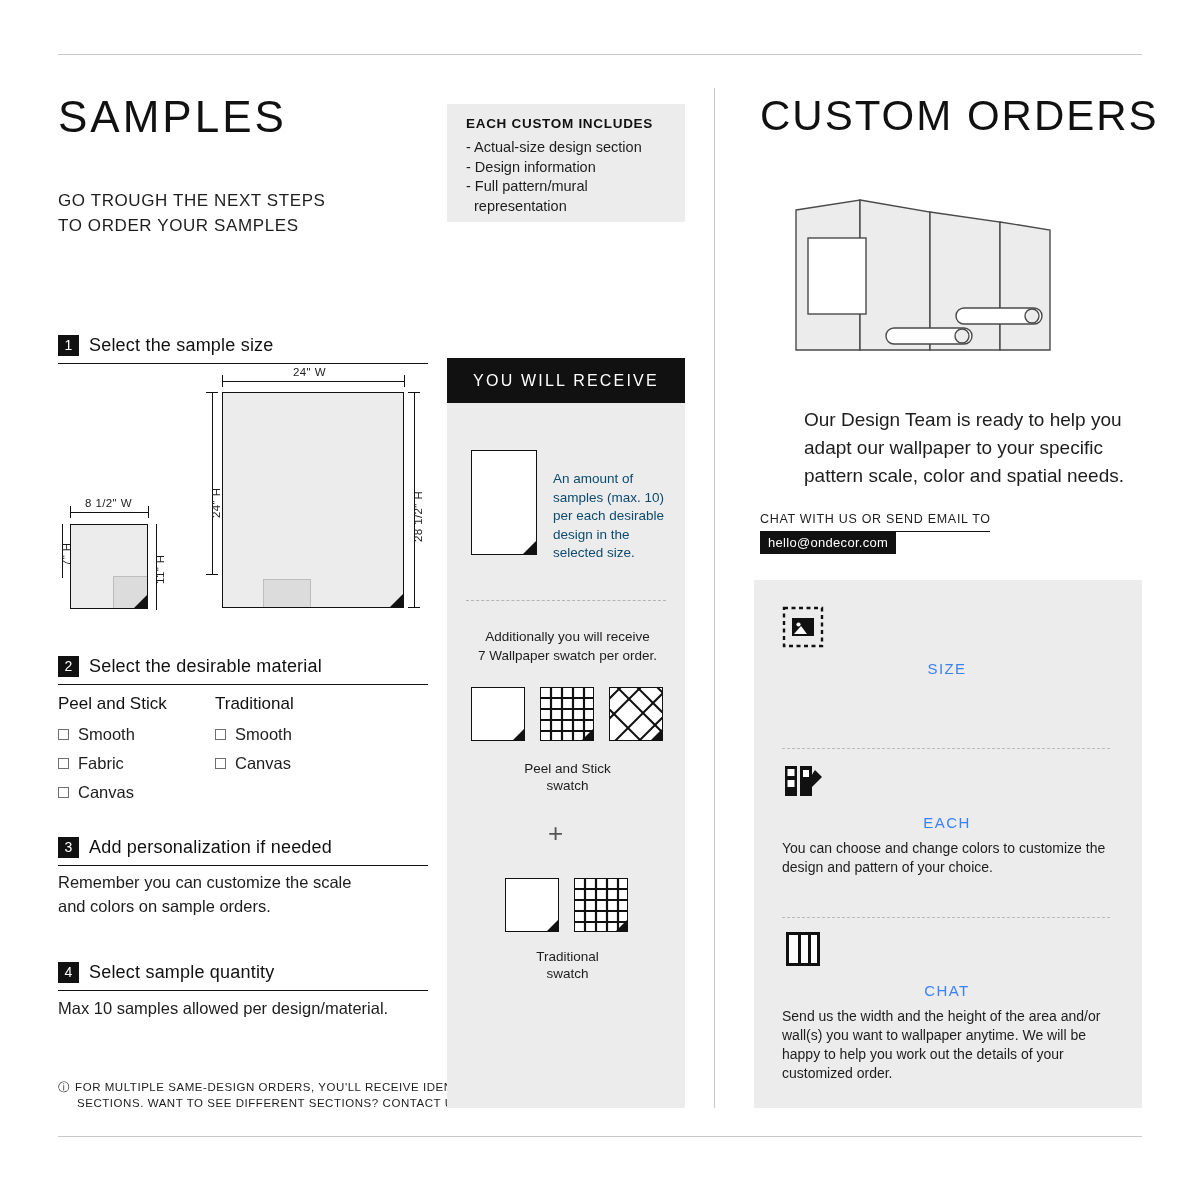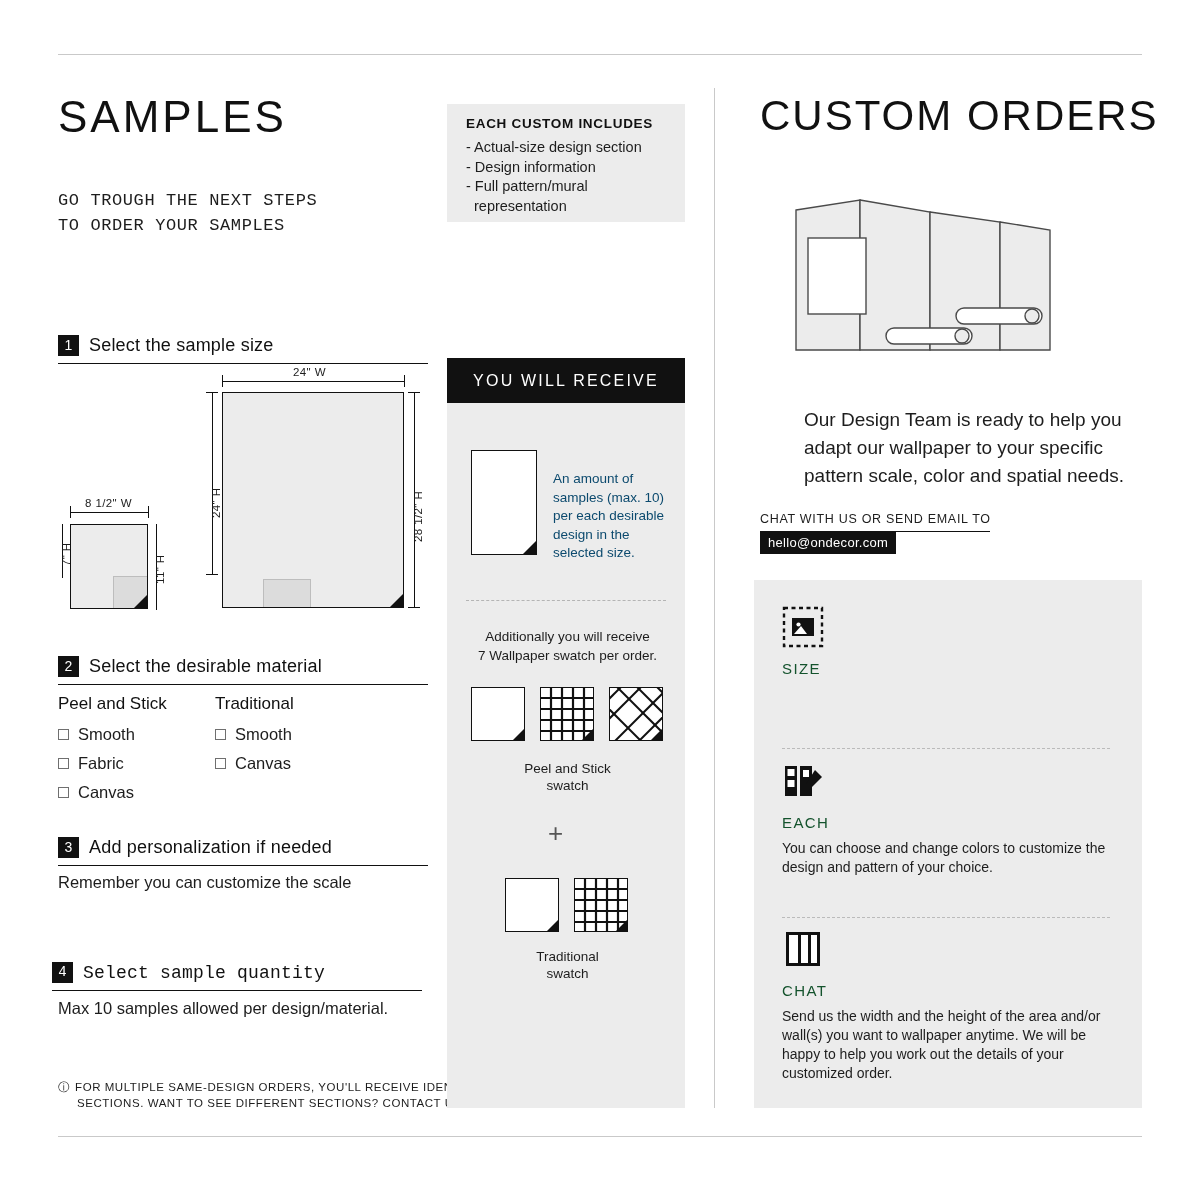--- a/index.html
+++ b/index.html
@@ -19,21 +19,21 @@
   .rule-bottom { position:absolute; left:58px; top:1136px; width:1084px; height:1px; background:#c9c9c9; }
   .divider-v { position:absolute; left:714px; top:88px; width:1px; height:1020px; background:#c9c9c9; }
 
   
   .samples-title {
     position:absolute; left:58px; top:92px;
     font-size:44px; letter-spacing:3px; font-weight:400; color:#111;
   }
   .samples-sub {
     position:absolute; left:58px; top:188px;
-    font-size:17px; line-height:25px; letter-spacing:0.6px; color:#1d1d1d;font-family:Liberation Mono, monospace;
+    font-size:17px; line-height:25px; letter-spacing:0.6px; color:#1d1d1d;
   }
 
   
   .includes-box {
     position:absolute; left:447px; top:104px; width:238px; height:118px;
     background:#ececec;
   }
   .includes-title {
     position:absolute; left:466px; top:116px;
     font-size:13.5px; letter-spacing:0.7px; font-weight:700; color:#111;
@@ -56,21 +56,21 @@
     vertical-align:middle; color:#111;
   }
   .step .underline { position:absolute; left:0; bottom:-8px; height:1px; background:#111; }
 
   #step1 { left:58px; top:335px; }
   #step1 .underline { width:370px; }
   #step2 { left:58px; top:656px; }
   #step2 .underline { width:370px; }
   #step3 { left:58px; top:837px; }
   #step3 .underline { width:370px; }
-  #step4 { left:52px; top:962px;font-family:Liberation Mono, monospace; }
+  #step4 { left:58px; top:962px; }
   #step4 .underline { width:370px; }
 
   
   .small-sample {
     position:absolute; left:70px; top:524px; width:78px; height:85px;
     background:#ececec; border:1px solid #111;
   }
   .small-sample .tint {
     position:absolute; right:0; bottom:0; width:34px; height:32px; background:#dcdcdc;
     border-left:1px solid #bdbdbd; border-top:1px solid #bdbdbd;
@@ -181,21 +181,21 @@
     position:absolute; left:760px; top:532px;
     background:#111; color:#fff; font-size:13px; letter-spacing:0.3px;
     padding:3px 8px 4px 8px;
   }
 
   .info-panel {
     position:absolute; left:754px; top:580px; width:388px; height:528px;
     background:#ececec;
   }
   .info-block { position:absolute; left:782px; width:330px; }
-  .info-title { font-size:15px; letter-spacing:1.4px; color:#14532d; margin-bottom:8px; }
+  .info-title { font-size:15px; letter-spacing:1.4px; color:#3b82f6; margin-bottom:8px;text-align:center; }
   .info-body { font-size:14px; line-height:19px; color:#1d1d1d; }
   .info-sep { position:absolute; left:782px; width:328px; border-top:1px dashed #bbb; }
 
   svg { display:block; }
 </style>
 </head>
 <body>
 
 <div class="page">
 
@@ -274,20 +274,21 @@
     <div class="mat-item"><span class="cb"></span><span>Smooth</span></div>
     <div class="mat-item"><span class="cb"></span><span>Canvas</span></div>
   </div>
 
   <div class="step" id="step3">
     <span class="num">3</span><span class="txt">Add personalization if needed</span>
     <span class="underline"></span>
   </div>
   <div class="step3-text">
     <div>Remember you can customize the scale</div>
+    <div>and colors on sample orders.</div>
   </div>
 
   <div class="step" id="step4">
     <span class="num">4</span><span class="txt">Select sample quantity</span>
     <span class="underline"></span>
   </div>
   <div class="step4-text">Max 10 samples allowed per design/material.</div>
 
   <div class="footnote">
     <div><span class="ic">ⓘ</span><span>FOR MULTIPLE SAME-DESIGN ORDERS, YOU'LL RECEIVE IDENTICAL</span></div>

